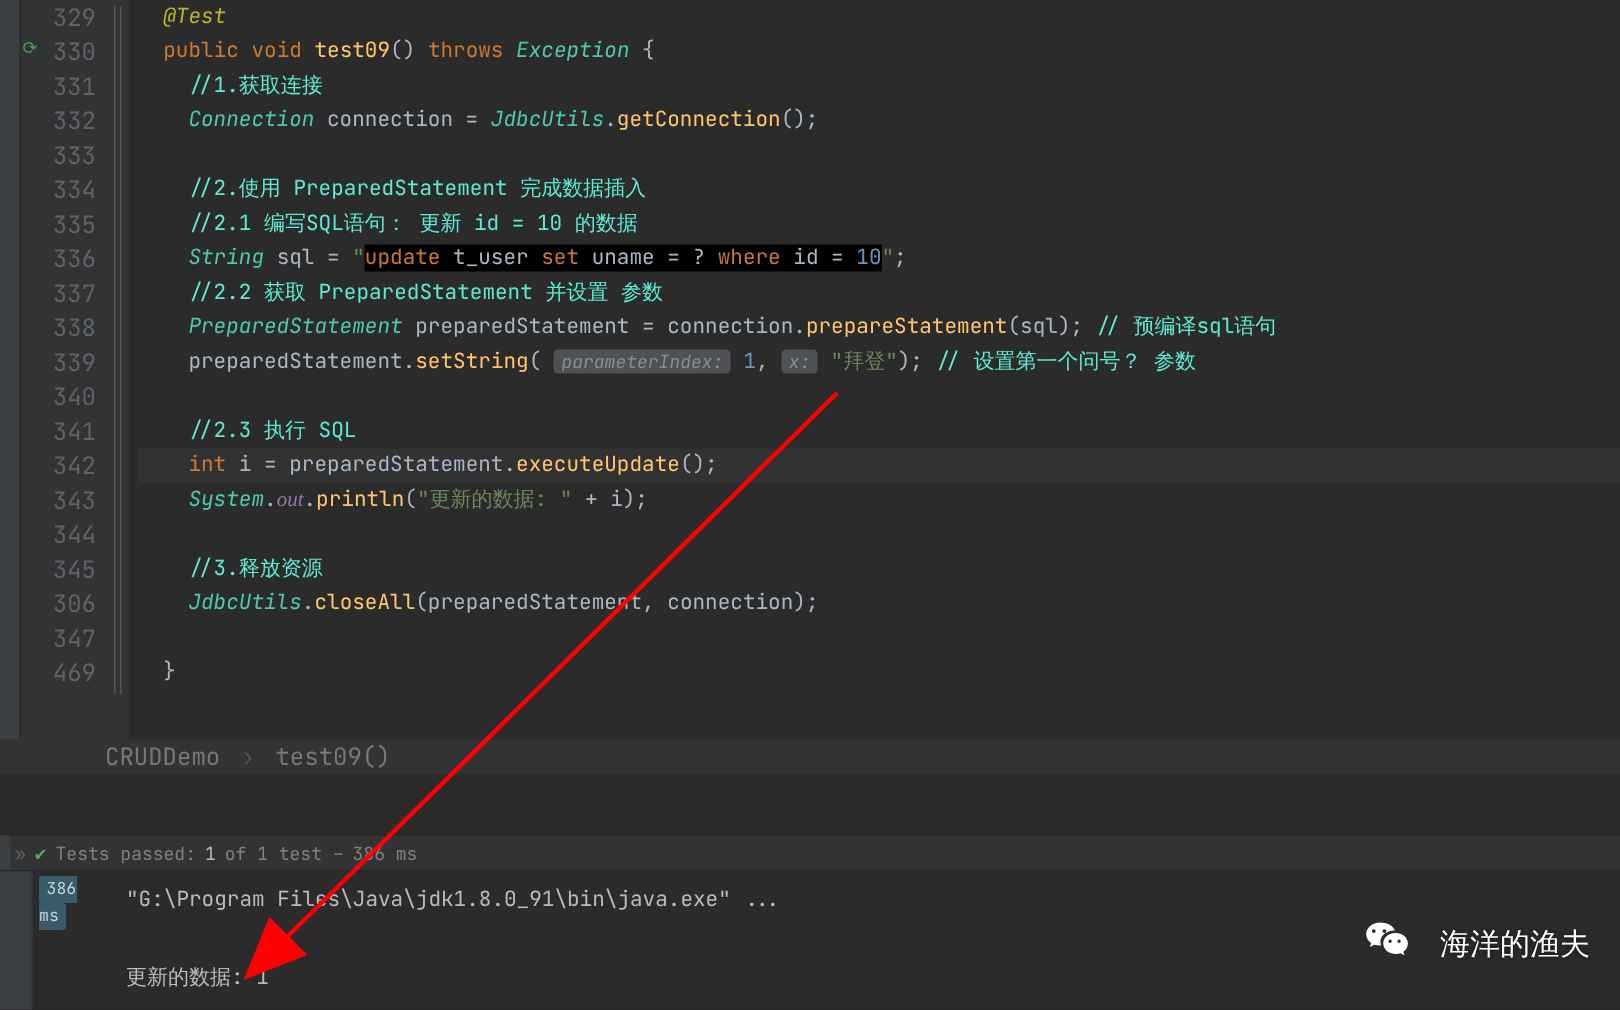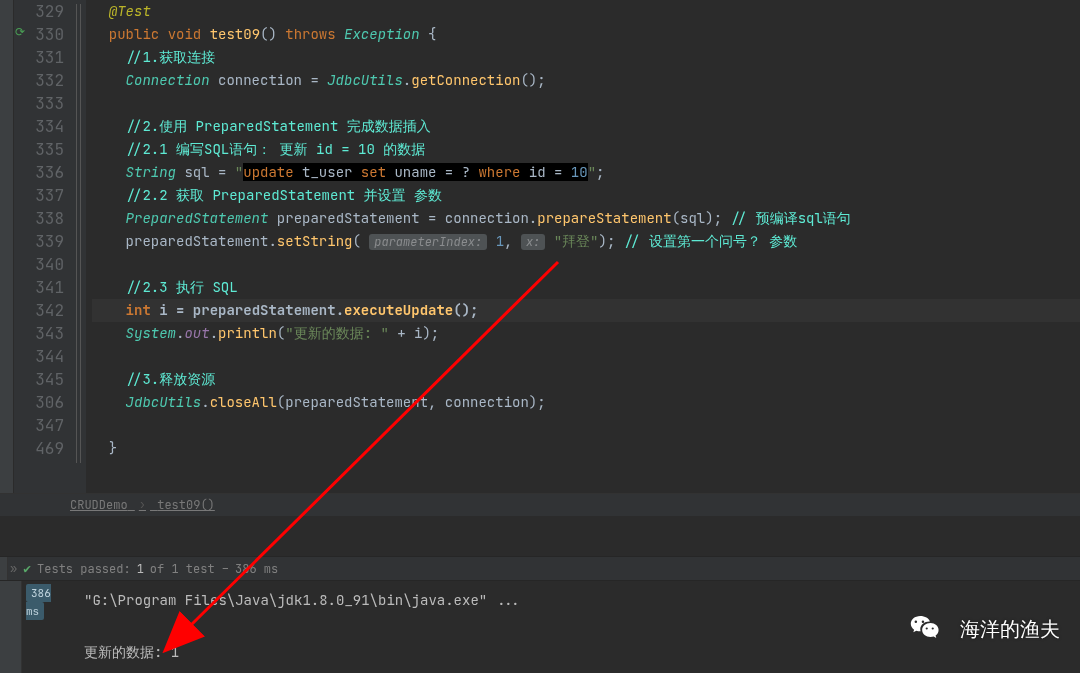--- a/index.html
+++ b/index.html
@@ -44,48 +44,47 @@
   }
   .code {
     flex:1;
     background:#2b2b2b;
     line-height:23px;
     padding-left:6px;
     white-space:pre;
     position:relative;
   }
   .code .line { height:23px; }
-  .code .hl { background:#323232; width:100%; display:inline-block;font-weight:bold; }
+  .code .hl { background:#323232; width:100%; display:inline-block; }
   .kw { color:#cc7832; }
   .anno { color:#bbb529; font-style:italic; }
   .type { color:#4ec9b0; font-style:italic; }
   .str { color:#6a8759; }
   .str-hl { background:#000000; color:#a9b7c6; }
   .num { color:#6897bb; }
   .cmt { color:#5eead4; }
   .call { color:#ffc66d; }
   .ident { color:#a9b7c6; }
-  .field { color:#9876aa; font-style:italic; }
+  .field { color:#9876aa; font-style:italic;font-family:Liberation Serif, serif; }
   .param-hint {
     background:#4e5254;
     color:#8a8c8e;
     border-radius:3px;
     padding:0 5px;
     font-size:12px;
     font-style:italic;
   }
 
   .breadcrumb {
     height:22px;
     background:#313335;
     color:#787878;
-    font-size:12px;
+    font-size:16px;
     padding-left:70px;
     line-height:22px;
-    text-decoration:underline;
   }
   .breadcrumb .sep { margin:0 4px; color:#555; }
 
   .spacer { height:40px; background:#2b2b2b; }
 
   .test-bar {
     height:25px;
     background:#313335;
     border-top:1px solid #262626;
     border-bottom:1px solid #262626;

